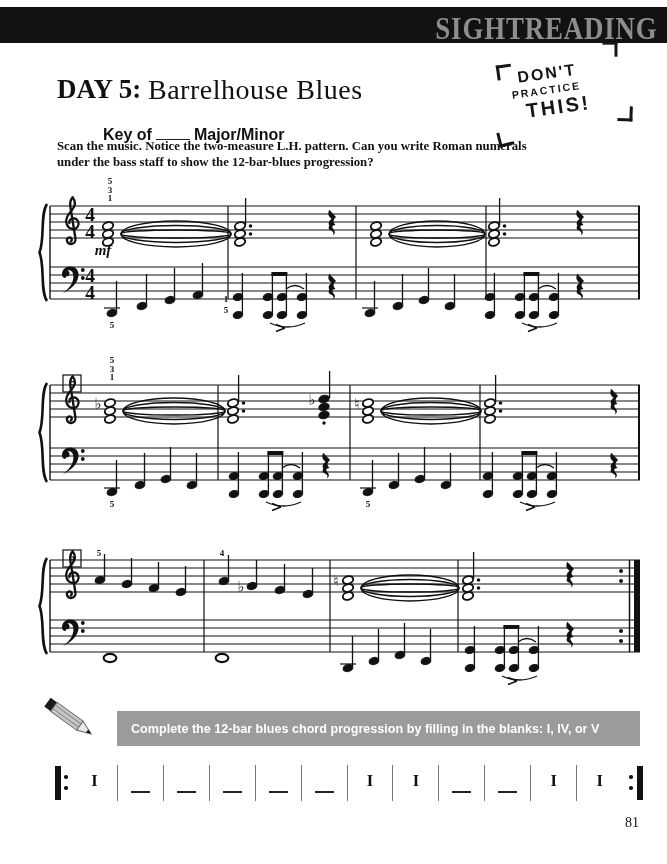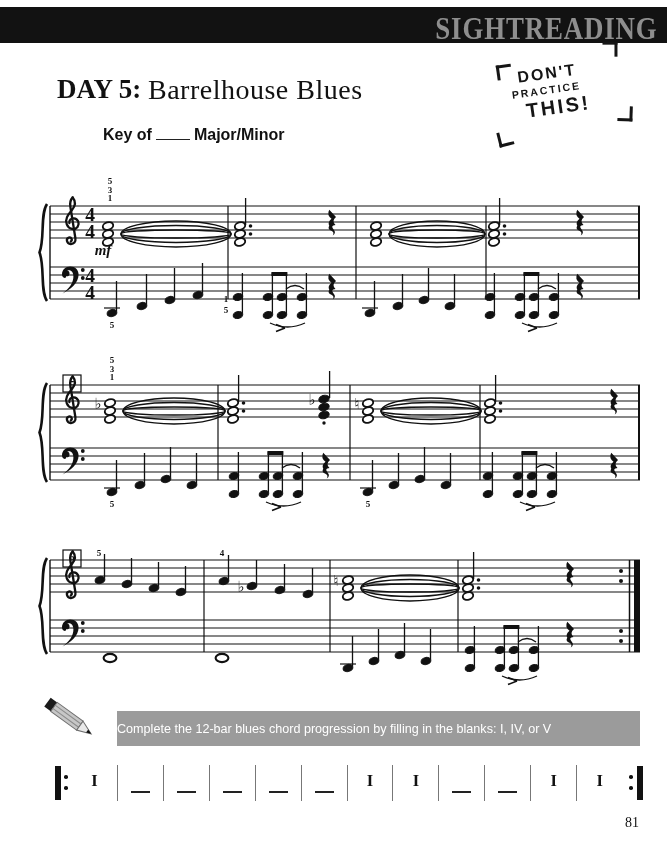--- a/index.html
+++ b/index.html
@@ -29,22 +29,22 @@
   .brk.tr{left:104px;top:-12px;border-right:3px solid #151515;border-top:3px solid #151515;transform:rotate(8deg);}
   .brk.bl{left:-12px;top:62px;border-left:3px solid #151515;border-bottom:3px solid #151515;transform:rotate(-6deg);}
   .brk.br{left:110px;top:54px;border-right:3px solid #151515;border-bottom:3px solid #151515;transform:rotate(10deg);}
   
   .instructions{position:absolute;left:57px;top:138px;font-size:12.8px;font-weight:bold;line-height:16px;}
   
   .music{position:absolute;left:0;top:178px;}
   
   .task-box{position:absolute;left:117px;top:711px;width:523px;height:35px;background:#9b9b9b;
             display:flex;align-items:center;}
-  .task-box span{color:#fff;font-family:"Liberation Sans",sans-serif;font-size:12.6px;font-weight:normal;
-            white-space:nowrap;}
+  .task-box span{color:#fff;font-family:"Liberation Sans",sans-serif;font-size:12.6px;font-weight:bold;
+            padding-left:14px;white-space:nowrap;}
   .pencil{position:absolute;left:40px;top:694px;}
   
   .prog{position:absolute;left:52px;top:765px;width:596px;height:38px;}
   .prog .thickbar{position:absolute;top:1px;width:5.5px;height:34px;background:#111;}
   .prog .rdot{position:absolute;width:3.6px;height:3.6px;border-radius:50%;background:#111;}
   .prog .cells{position:absolute;left:20px;top:0;width:550px;height:36px;display:flex;}
   .prog .cell{flex:1;display:flex;align-items:center;justify-content:center;border-right:1.5px solid #777;}
   .prog .cell:last-child{border-right:none;}
   .prog .roman{font-size:16.5px;font-weight:600;font-family:"Liberation Serif",serif;transform:translateY(-2px);}
   .prog .blank{display:inline-block;width:19px;height:0;border-bottom:2px solid #222;transform:translateY(9px);}
@@ -69,20 +69,24 @@
   <div class="stamp">
     <div class="brk tl"></div>
     <div class="brk tr"></div>
     <div class="brk bl"></div>
     <div class="brk br"></div>
     <span class="l1">DON'T</span>
     <span class="l2">PRACTICE</span>
     <span class="l3">THIS!</span>
   </div>
 
+  <div class="instructions">
+    <div>Scan the music. Notice the two-measure L.H. pattern. Can you write Roman numerals</div>
+    <div>under the bass staff to show the 12-bar-blues progression?</div>
+  </div>
 
   <svg class="music" id="music" width="667" height="530" viewBox="0 178 667 530">
       <g>
         <line x1="50" y1="206" x2="640" y2="206" stroke="#111111" stroke-width="1.1"></line>
         <line x1="50" y1="267" x2="640" y2="267" stroke="#111111" stroke-width="1.1"></line>
         <line x1="50" y1="214" x2="640" y2="214" stroke="#111111" stroke-width="1.1"></line>
         <line x1="50" y1="275" x2="640" y2="275" stroke="#111111" stroke-width="1.1"></line>
         <line x1="50" y1="222" x2="640" y2="222" stroke="#111111" stroke-width="1.1"></line>
         <line x1="50" y1="283" x2="640" y2="283" stroke="#111111" stroke-width="1.1"></line>
         <line x1="50" y1="230" x2="640" y2="230" stroke="#111111" stroke-width="1.1"></line>

